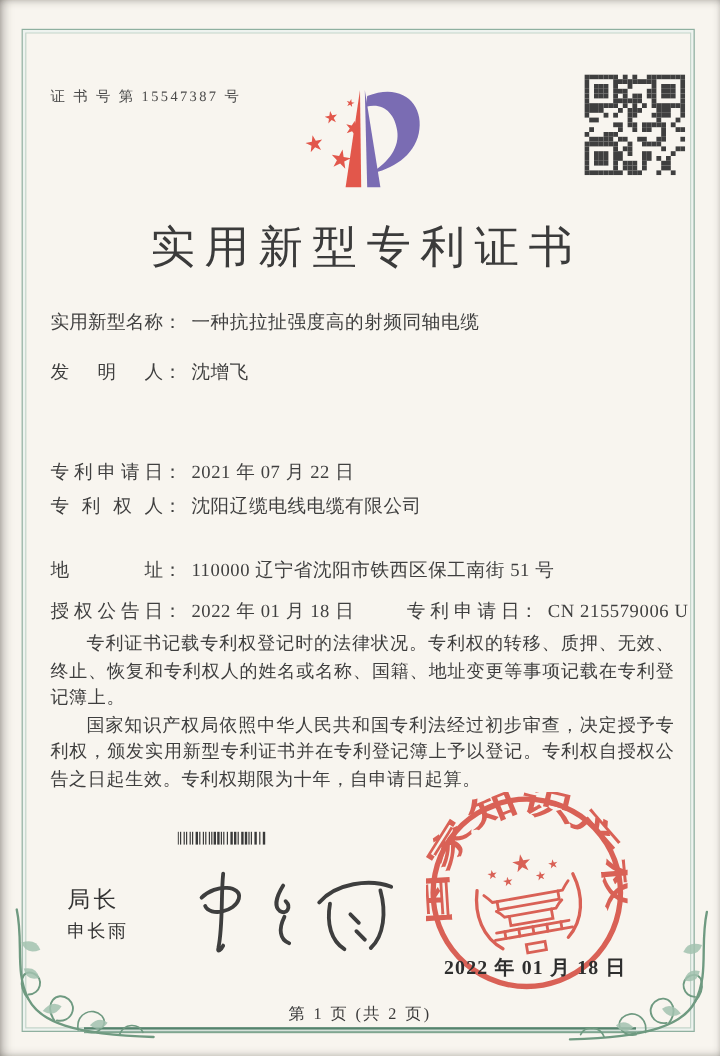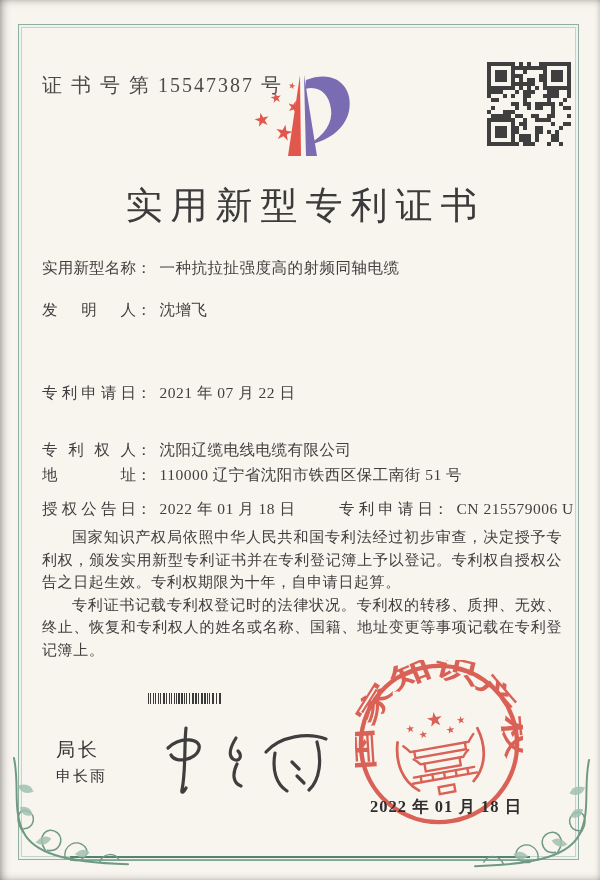--- a/index.html
+++ b/index.html
@@ -15,21 +15,21 @@
                inset 0 6px 8px -6px rgba(60,55,50,.35),
                inset 0 -6px 8px -6px rgba(60,55,50,.3);
     color:var(--ink);
   }
   .frame{
     position:absolute;left:18px;top:24px;right:21px;bottom:20px;
     border:1.5px solid var(--frame_green);
     box-shadow:inset 0 0 0 2px #eef3ef, inset 0 0 0 3px #c3d5ca;
     pointer-events:none;
   }
-  .certno{position:absolute;left:42px;top:72px;font-size:20px;letter-spacing:2px;color:#4a4a4a;}
+  .certno{position:absolute;left:42px;top:72px;font-size:12px;letter-spacing:2px;color:#4a4a4a;}
   .logo{position:absolute;left:238px;top:64px;width:124px;height:104px;}
   .qr{position:absolute;left:487px;top:62px;width:84px;height:84px;}
   .title{
     position:absolute;left:0;top:181px;width:100%;text-align:center;
     font-size:37px;letter-spacing:8px;color:#3b3b3b;font-weight:500;padding-left:11px;
   }
   .frow{position:absolute;left:42px;font-size:15.5px;white-space:nowrap;color:#3f3f3f;}
   .flabel{display:inline-block;width:94px;text-align:justify;text-align-last:justify;vertical-align:bottom;}
   .fcolon{display:inline-block;margin-right:8px;}
   .fval{letter-spacing:.5px;}
@@ -322,36 +322,36 @@
 
   <div class="frow" style="top:300px">
     <span class="flabel">发明人</span><span class="fcolon">：</span><span class="fval">沈增飞</span>
   </div>
   <div class="frow" style="top:258px">
     <span class="flabel">实用新型名称</span><span class="fcolon">：</span><span class="fval">一种抗拉扯强度高的射频同轴电缆</span>
   </div>
   <div class="frow" style="top:383px">
     <span class="flabel">专利申请日</span><span class="fcolon">：</span><span class="fval">2021 年 07 月 22 日</span>
   </div>
-  <div class="frow" style="top:440px">
+  <div class="frow" style="top:412px">
     <span class="flabel">专利权人</span><span class="fcolon">：</span><span class="fval">沈阳辽缆电线电缆有限公司</span>
   </div>
   <div class="frow" style="top:465px">
     <span class="flabel">地址</span><span class="fcolon">：</span><span class="fval">110000 辽宁省沈阳市铁西区保工南街 51 号</span>
   </div>
   <div class="frow" style="top:499px">
     <span class="flabel">授权公告日</span><span class="fcolon">：</span><span class="fval">2022 年 01 月 18 日</span>
     <span class="frow-grantno">
       <span class="flabel">专利申请日</span><span class="fcolon">：</span><span class="fval">CN 215579006 U</span>
     </span>
   </div>
 
   <div class="paras">
+    <p>专利证书记载专利权登记时的法律状况。专利权的转移、质押、无效、终止、恢复和专利权人的姓名或名称、国籍、地址变更等事项记载在专利登记簿上。</p>
     <p>国家知识产权局依照中华人民共和国专利法经过初步审查，决定授予专利权，颁发实用新型专利证书并在专利登记簿上予以登记。专利权自授权公告之日起生效。专利权期限为十年，自申请日起算。</p>
-    <p>专利证书记载专利权登记时的法律状况。专利权的转移、质押、无效、终止、恢复和专利权人的姓名或名称、国籍、地址变更等事项记载在专利登记簿上。</p>
   </div>
 
   <svg class="barcode" viewBox="0 0 76 11" preserveAspectRatio="none">
     <g id="barmods" class="bar-fill">
         <rect x="0" y="0" width="1" height="11"></rect>
         <rect x="2" y="0" width="1" height="11"></rect>
         <rect x="5" y="0" width="1" height="11"></rect>
         <rect x="7" y="0" width="1" height="11"></rect>
         <rect x="10" y="0" width="1" height="11"></rect>
         <rect x="12" y="0" width="1" height="11"></rect>
@@ -421,20 +421,21 @@
           <path d="M-41,-16 C-47,4 -43,24 -28,36" stroke-width="2.8"></path>
           <path d="M41,-16 C47,4 43,24 28,36" stroke-width="2.8"></path>
           <path d="M-8,36 h16 v7 h-16 z"></path>
         </g>
       </g>
     </g>
   </svg>
 
   <div class="seal-date">2022 年 01 月 18 日</div>
 
+  <div class="footer-page">第 1 页 (共 2 页)</div>
   <div class="bottom-rule"></div>
 
   <svg class="orn orn-left" viewBox="0 0 130 120">
     <g fill="none" class="orn-stroke" stroke-width="2" stroke-linecap="round">
       <path d="M8,2 C14,30 6,55 18,78 C28,97 55,108 124,110"></path>
       <path d="M18,78 C8,66 12,52 22,56 C32,60 28,74 18,74" stroke-width="1.6"></path>
       <path d="M40,96 C30,82 42,70 52,78 C60,85 54,98 42,96" stroke-width="1.6"></path>
       <path d="M60,104 C58,90 72,84 80,92 C86,99 78,108 68,106" stroke-width="1.4"></path>
       <path d="M95,108 c4,-10 16,-10 20,-2" stroke-width="1.4"></path>
     </g>

